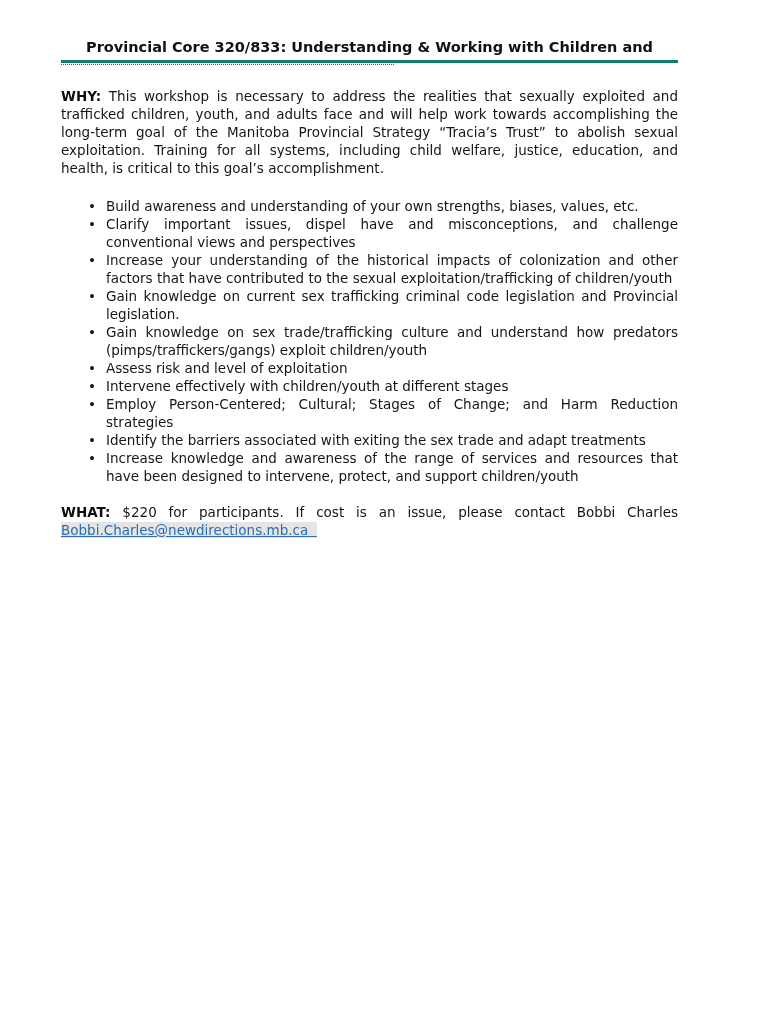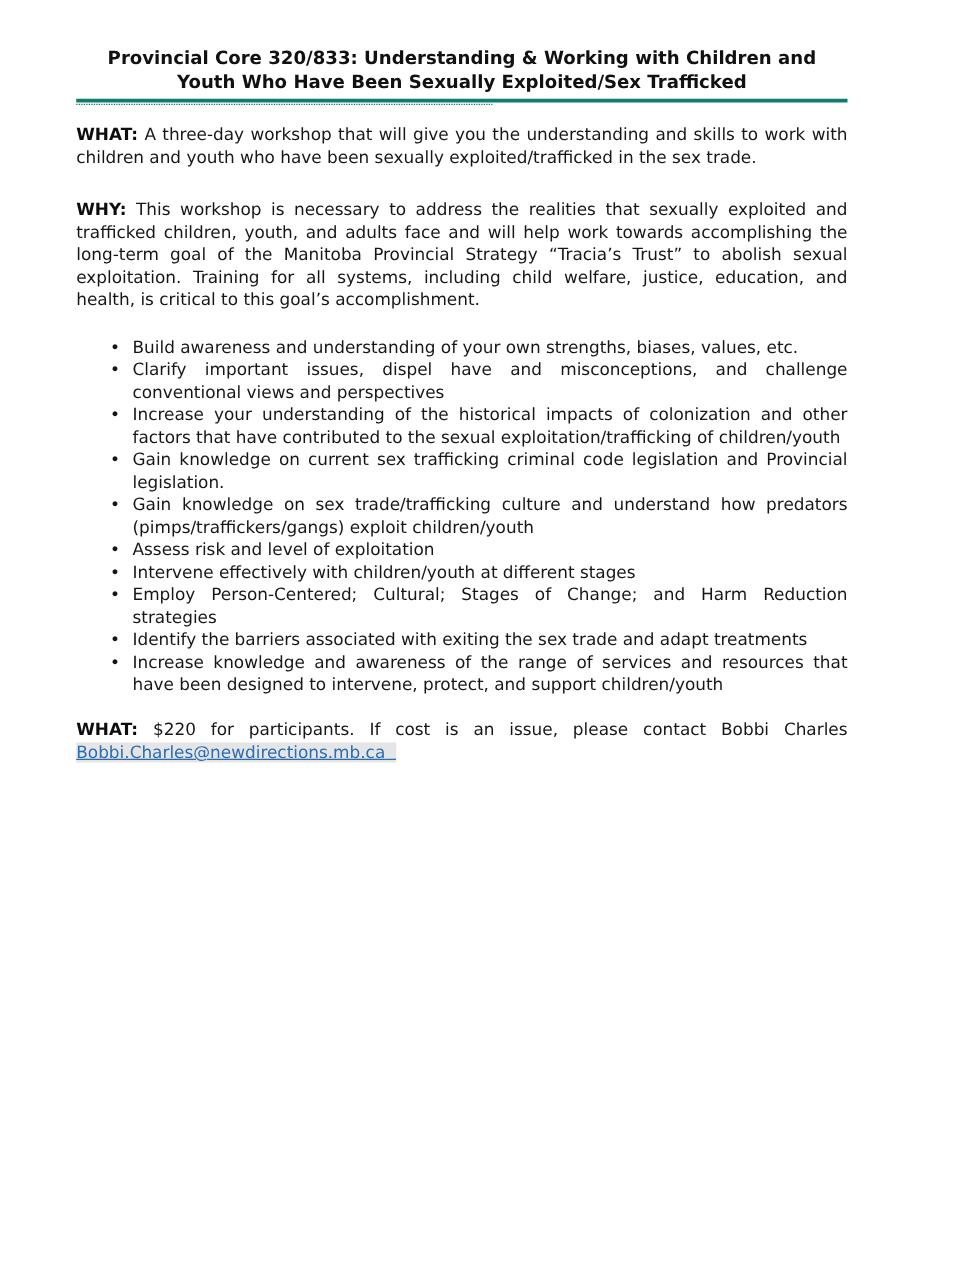--- a/index.html
+++ b/index.html
@@ -111,28 +111,23 @@
   }
 </style>
 </head>
 <body>
 
 <div class="page">
   <div class="content">
 
     <div class="doc-title">
       <div>Provincial Core 320/833: Understanding &amp; Working with Children and</div>
-      <div>Youth Who Have Been Sexually Exploited/Sex Trafficked</div>
     </div>
     <div class="title-rule"></div>
 
-    <div class="para what">
-      <span class="lbl">WHAT:</span>
-      <span>A three-day workshop that will give you the understanding and skills to work with children and youth who have been sexually exploited/trafficked in the sex trade.</span>
-    </div>
 
     <div class="para why">
       <span class="lbl">WHY:</span>
       <span>This workshop is necessary to address the realities that sexually exploited and trafficked children, youth, and adults face and will help work towards accomplishing the long-term goal of the Manitoba Provincial Strategy “Tracia’s Trust” to abolish sexual exploitation. Training for all systems, including child welfare, justice, education, and health, is critical to this goal’s accomplishment.</span>
     </div>
 
 
     <div class="bullet-list">
 
         <div class="bullet-item">

